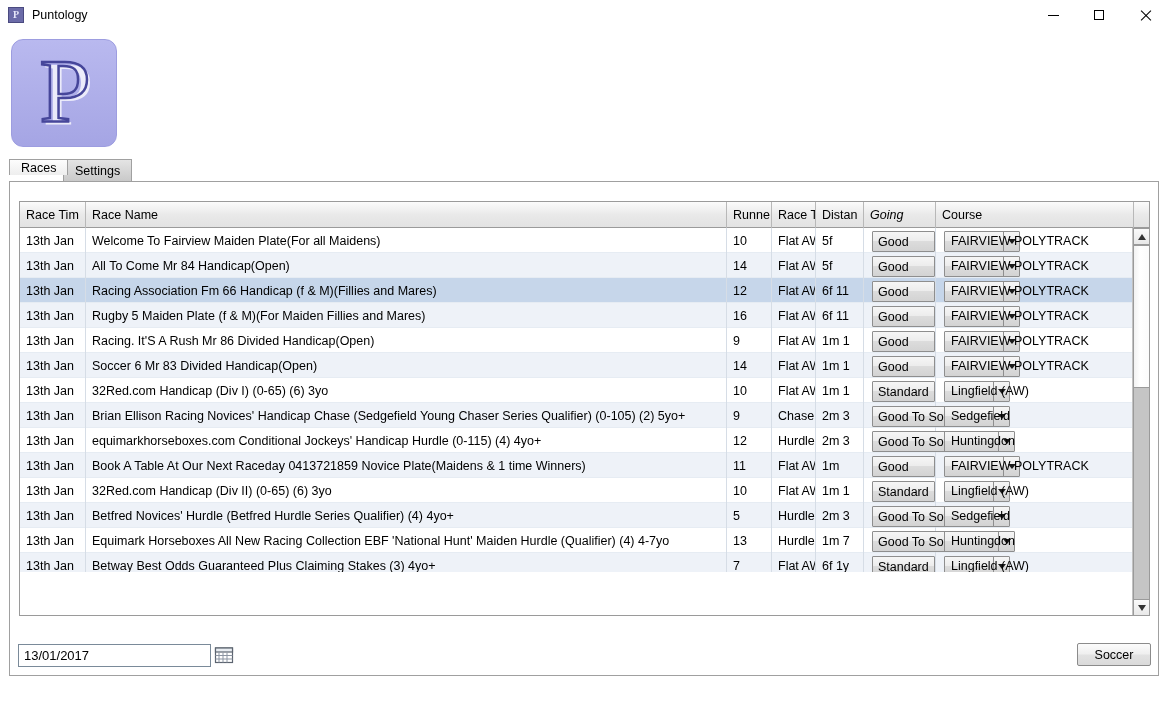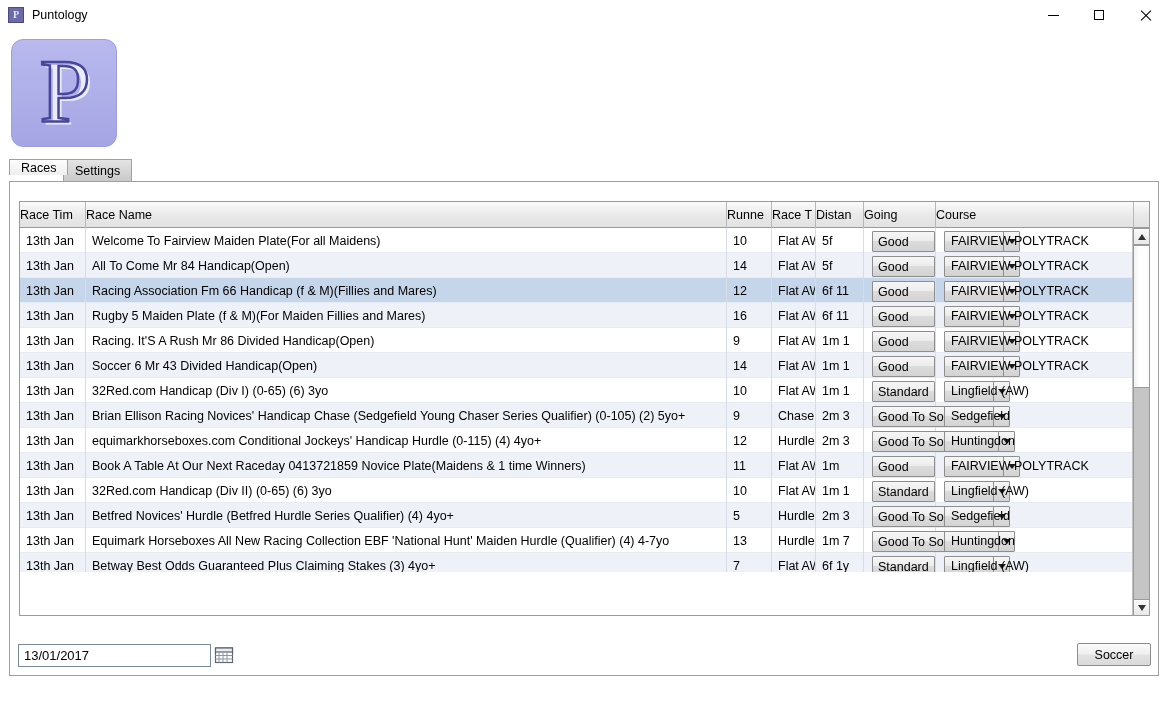--- a/index.html
+++ b/index.html
@@ -116,20 +116,21 @@
     position: relative;
     height: 26px;
     background: linear-gradient(180deg,#fbfbfb 0%, #e9e9e9 52%, #e2e2e2 100%);
     border-bottom: 1px solid #9a9a9a;
     display: flex;
   }
   .ghead .hc {
     height: 26px;
     border-right: 1px solid #b8b8b8;
     display: flex; align-items: center;
+    padding-left: 6px;
     font-size: 12.5px; color: #000;
     overflow: hidden; white-space: nowrap;
     cursor: default;
   }
   .gbody {
     position: relative;
     height: 344px;
     overflow: hidden;
   }
   .grow {
@@ -309,21 +310,21 @@
         </div>
         <div class="hc" style="width: 45px;">
           <span>Runne</span>
         </div>
         <div class="hc" style="width: 44px;">
           <span>Race T</span>
         </div>
         <div class="hc" style="width: 48px;">
           <span>Distan</span>
         </div>
-        <div class="hc" style="width: 72px;">
+        <div class="hc" style="width: 72px; font-style: italic;">
           <span>Going</span>
         </div>
         <div class="hc" style="width: 198px;">
           <span>Course</span>
         </div>
       </div>
 
     <div class="gbody" id="grid-body">
         <div class="grow odd">
           <div class="cell clip" style="width: 66px;">
@@ -473,21 +474,21 @@
                 <span class="dncaret"></span>
               </span>
             </div>
           </div>
         </div>
         <div class="grow even">
           <div class="cell clip" style="width: 66px;">
             <span>13th Jan</span>
           </div>
           <div class="cell clip" style="width: 641px;">
-            <span>Soccer 6 Mr 43 Divided Handicap(Open)</span>
+            <span>Soccer 6 Mr 83 Divided Handicap(Open)</span>
           </div>
           <div class="cell clip" style="width: 45px;">
             <span>14</span>
           </div>
           <div class="cell clip" style="width: 44px;">
             <span>Flat AW</span>
           </div>
           <div class="cell clip" style="width: 48px;">
             <span>1m  1</span>
           </div>

